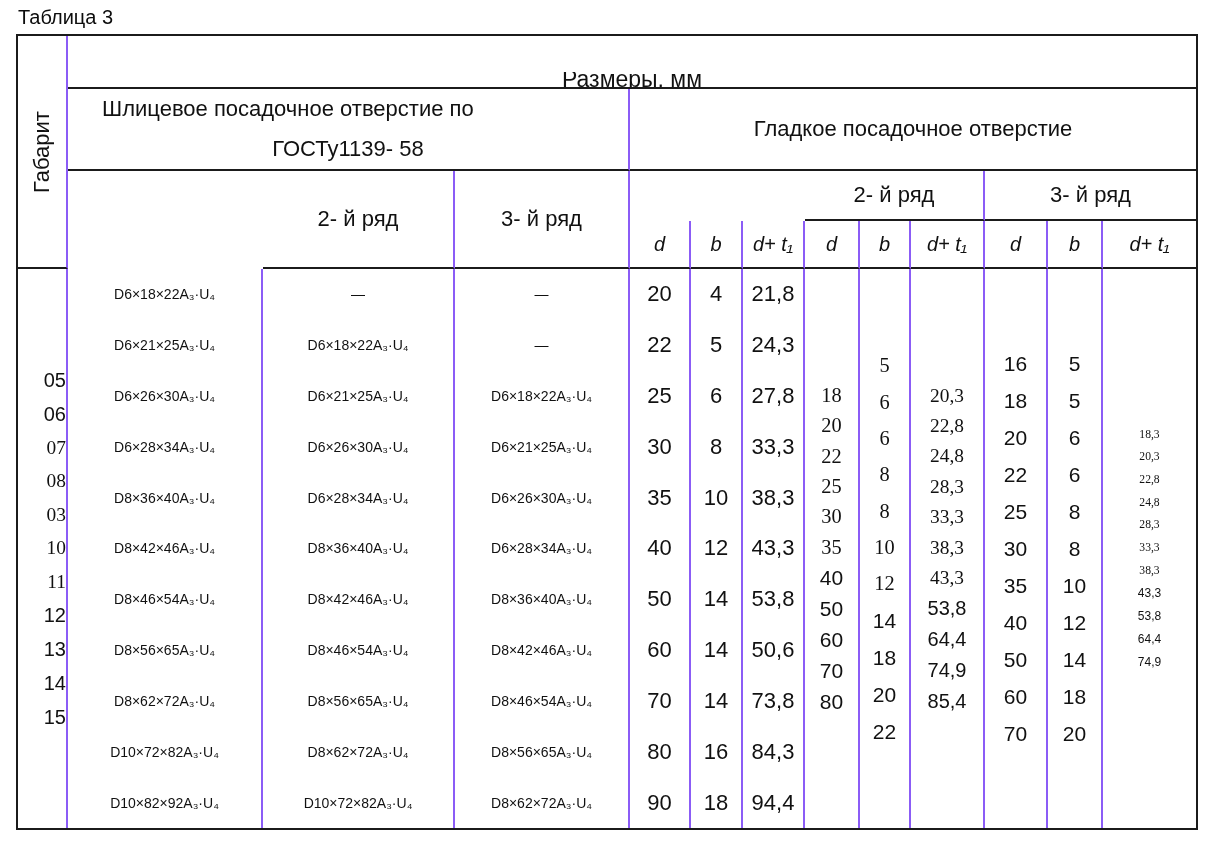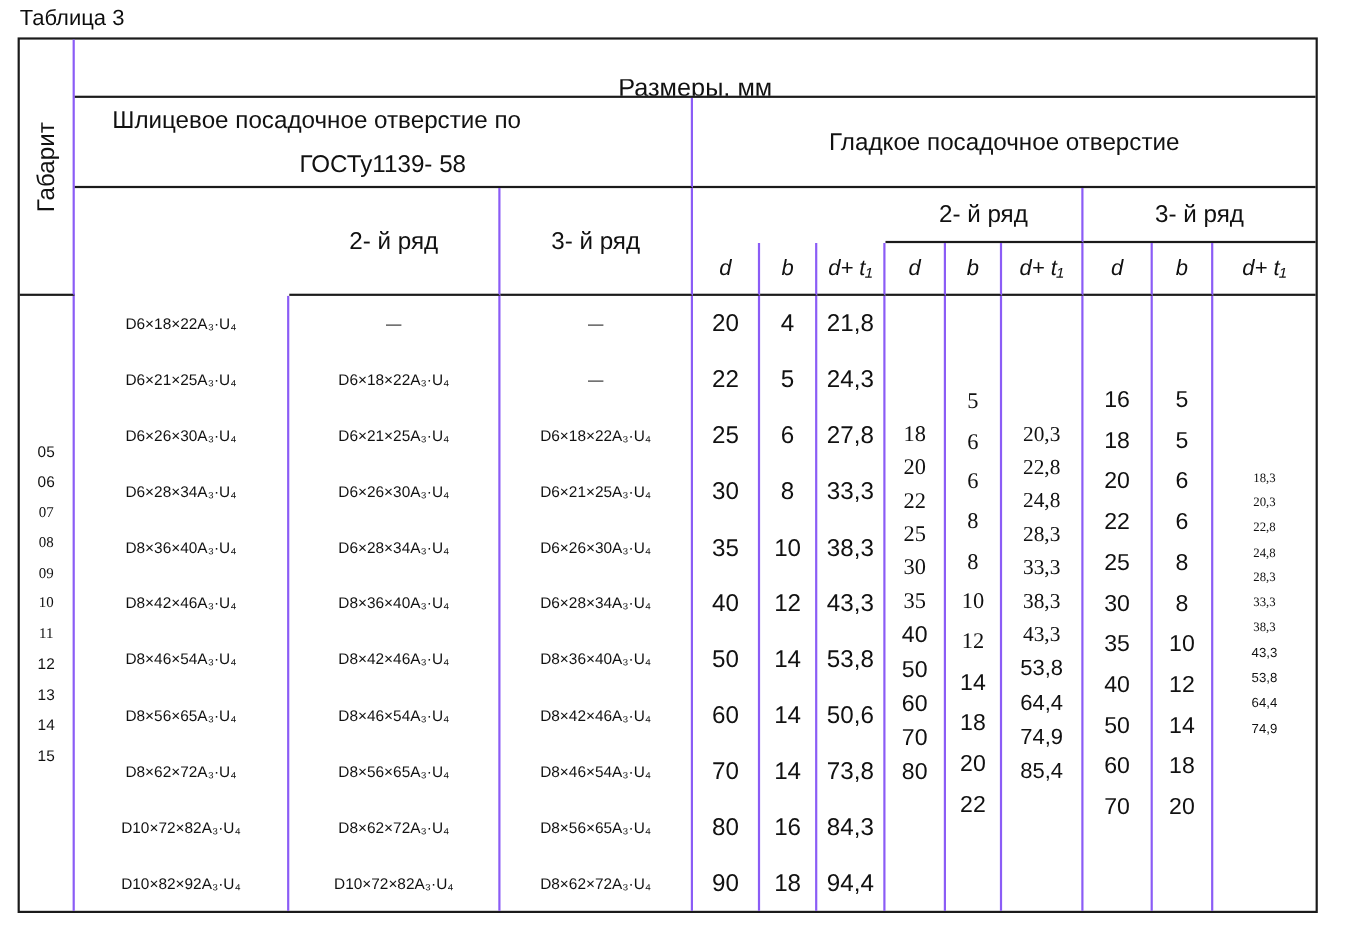--- a/index.html
+++ b/index.html
@@ -47,21 +47,21 @@
 
   
   .bd{grid-row:5;flex-direction:column;}
   .bc1{grid-column:1}.bc2{grid-column:2}.bc3{grid-column:3}.bc4{grid-column:4}
   .bc5{grid-column:5}.bc6{grid-column:6}.bc7{grid-column:7}.bc8{grid-column:8}
   .bc9{grid-column:9}.bc10{grid-column:10}.bc11{grid-column:11}.bc12{grid-column:12}.bc13{grid-column:13}
 
   .rows11{justify-content:space-around;align-items:center;}
   .lst-s1,.lst-s2,.lst-s3{font-size:14px;}
   .lst-d1,.lst-b1,.lst-t1{font-size:22px;}
-  .lst-gab{justify-content:center;gap:14px;font-size:14px;}
+  .lst-gab{justify-content:center;gap:14px;font-size:20px;align-items:flex-end;}
   .lst-d2{justify-content:center;gap:10px;font-size:21px;}
   .lst-b2{justify-content:center;gap:16px;font-size:21px;}
   .lst-t2{justify-content:center;gap:11px;font-size:20px;}
   .lst-d3{justify-content:center;gap:16px;font-size:21px;}
   .lst-b3{justify-content:center;gap:16px;font-size:21px;}
   .lst-t3{justify-content:center;gap:11px;font-size:12px;}
   .li{line-height:1;}
 
   
   .lst-gab .li:nth-child(n+3):nth-child(-n+7),
@@ -107,21 +107,21 @@
   <div class="cell sub sc10">d+ t₁</div>
   <div class="cell sub sc11">d</div>
   <div class="cell sub sc12">b</div>
   <div class="cell sub sc13 nbr">d+ t₁</div>
 
   <div class="cell bd bc1 nbb lst-gab">
       <div class="li">05</div>
       <div class="li">06</div>
       <div class="li">07</div>
       <div class="li">08</div>
-      <div class="li">09</div>
+      <div class="li">03</div>
       <div class="li">10</div>
       <div class="li">11</div>
       <div class="li">12</div>
       <div class="li">13</div>
       <div class="li">14</div>
       <div class="li">15</div>
     </div>
 
   <div class="cell bd bc2 nbb rows11 lst-s1">
       <div class="li">D6×18×22A₃·U₄</div>

